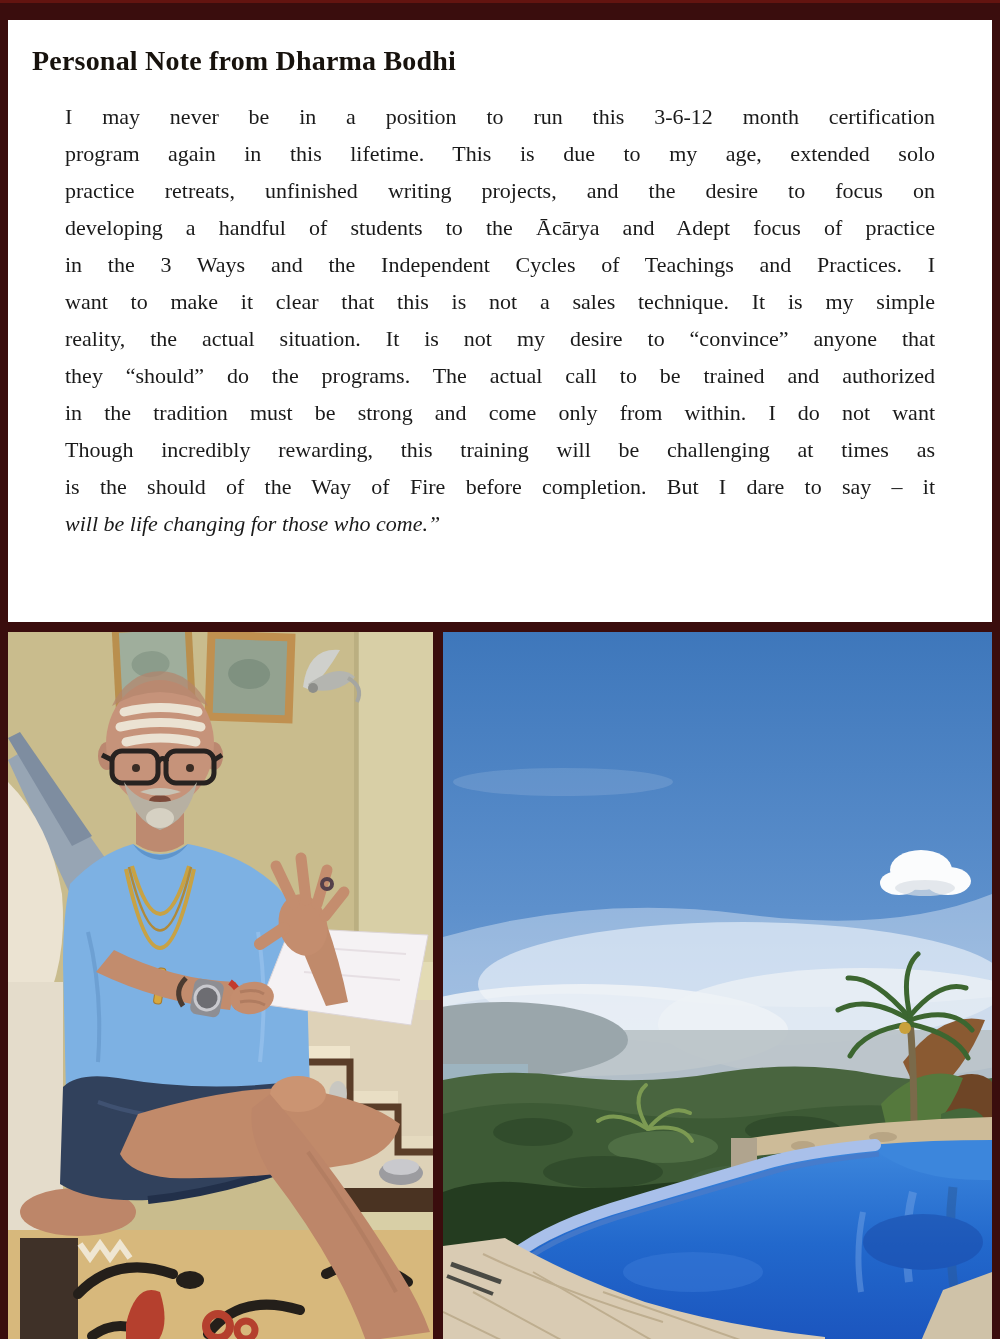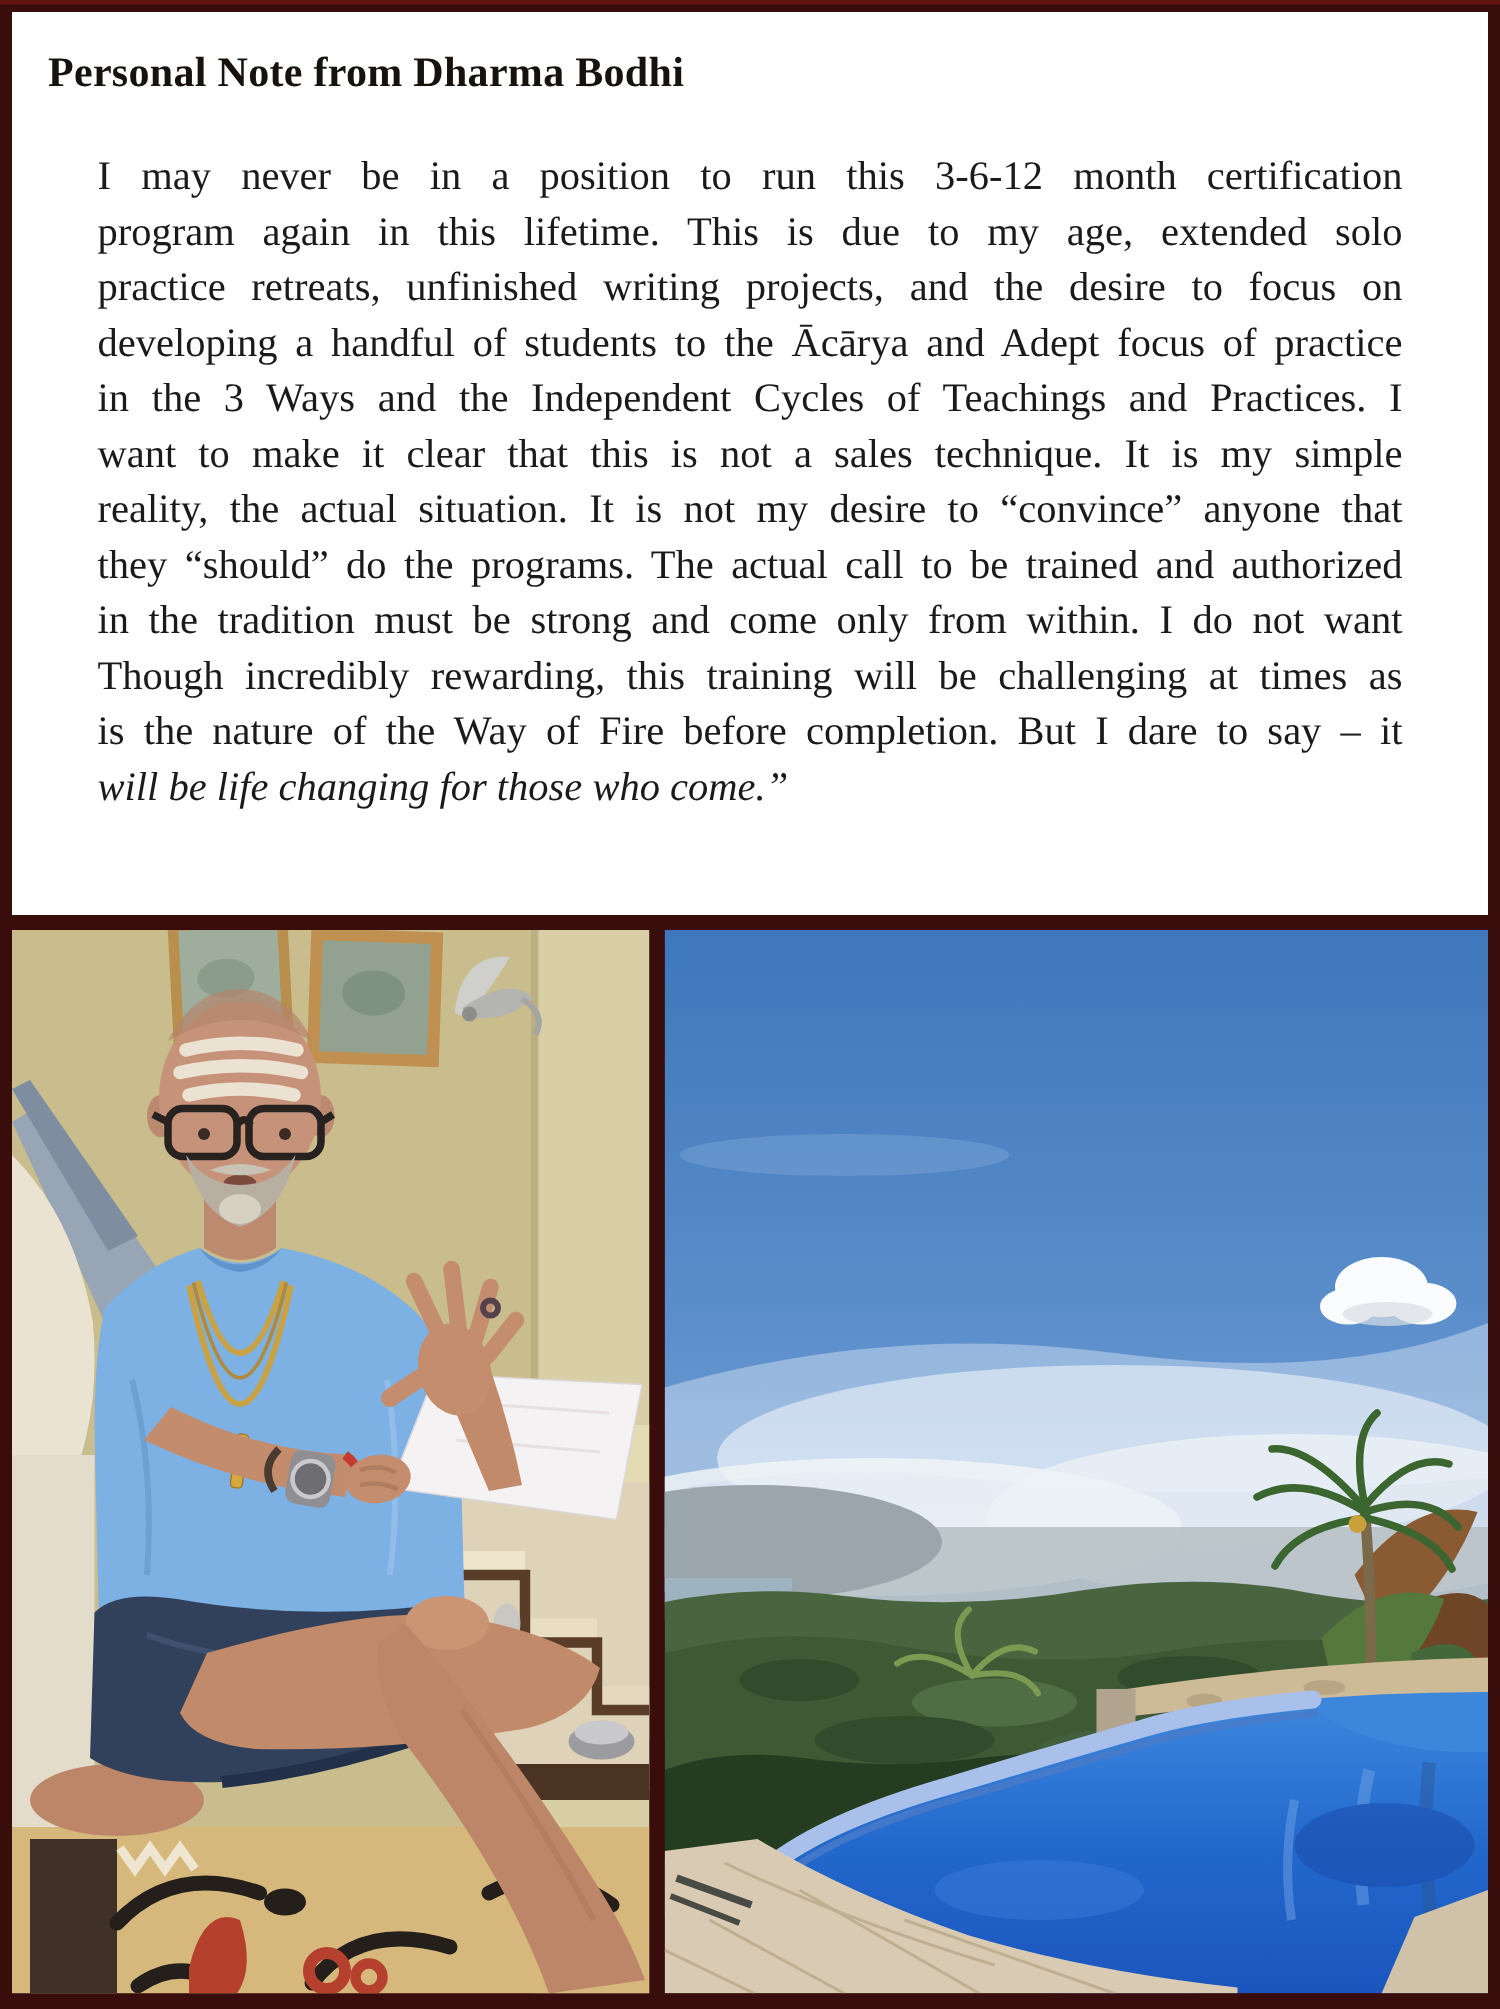--- a/index.html
+++ b/index.html
@@ -10,41 +10,41 @@
   html,body{margin:0;padding:0;}
   body{
     width:1000px;height:1339px;
     background:var(--frame);
     font-family:"Liberation Serif","DejaVu Serif",serif;
     overflow:hidden;
   }
   .page{
     box-sizing:border-box;
     width:1000px;height:1339px;
-    padding:8px 8px 10px 8px;
+    padding:20px 8px 10px 8px;
     position:relative;
   }
   .page::before{ 
     content:"";position:absolute;top:0;left:0;right:0;height:3px;
     background:#6E1712;opacity:.8;
   }
   .note{
     box-sizing:border-box;
     background:var(--page-bg);
     height:602px;
     padding:24px 57px 0 24px;
   }
   .note h1{
     margin:0;
     font-size:28px;line-height:34px;font-weight:bold;
     color:#17120d;letter-spacing:.2px;
   }
   .note-body{
-    margin:33px 0 0 33px;
-    font-size:27px;line-height:37px;
+    margin:20px 0 0 33px;
+    font-size:22px;line-height:37px;
     color:var(--text);
   }
   .note-line{
     text-align:justify;
     -moz-text-align-last:justify;
     text-align-last:justify;
   }
   .note-line:last-child{
     -moz-text-align-last:left;
     text-align-last:left;
@@ -83,21 +83,21 @@
 
         <div class="note-line">reality, the actual situation. It is not my desire to “convince” anyone that</div>
 
         <div class="note-line">they “should” do the programs. The actual call to be trained and authorized</div>
 
         <div class="note-line">in the tradition must be strong and come only from within. I do not want</div>
 
 
         <div class="note-line">Though incredibly rewarding, this training will be challenging at times as</div>
 
-        <div class="note-line">is the nature of the Way of Fire before completion. But I dare to say – it</div>
+        <div class="note-line">is the should of the Way of Fire before completion. But I dare to say – it</div>
 
         <div class="note-line">will be life changing for those who come.”</div>
       </div>
   </section>
 
   <section class="photos">
 
     <figure class="photo photo-left" aria-label="Man with shaved head, glasses and white forehead markings, wearing a light blue t-shirt, sitting cross-legged on a patterned bench by a staircase, gesturing while reading from papers">
       <svg viewBox="0 0 425 709" preserveAspectRatio="none" aria-hidden="true">
 

